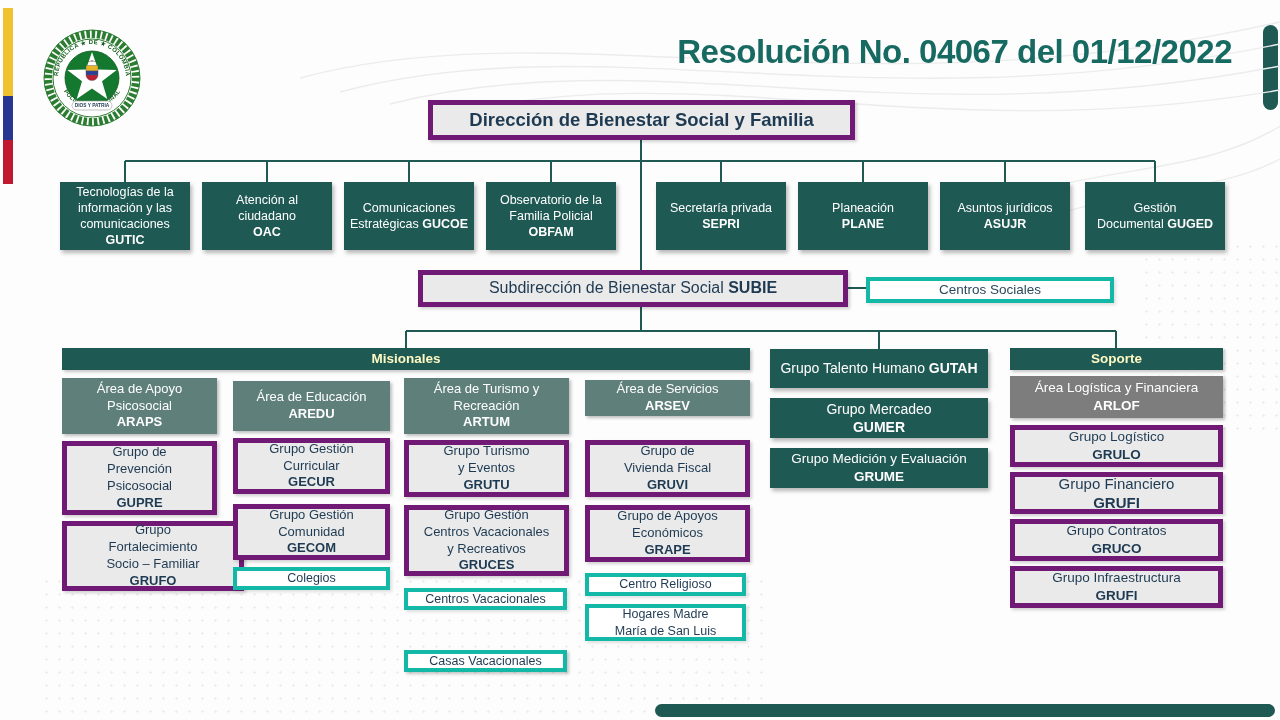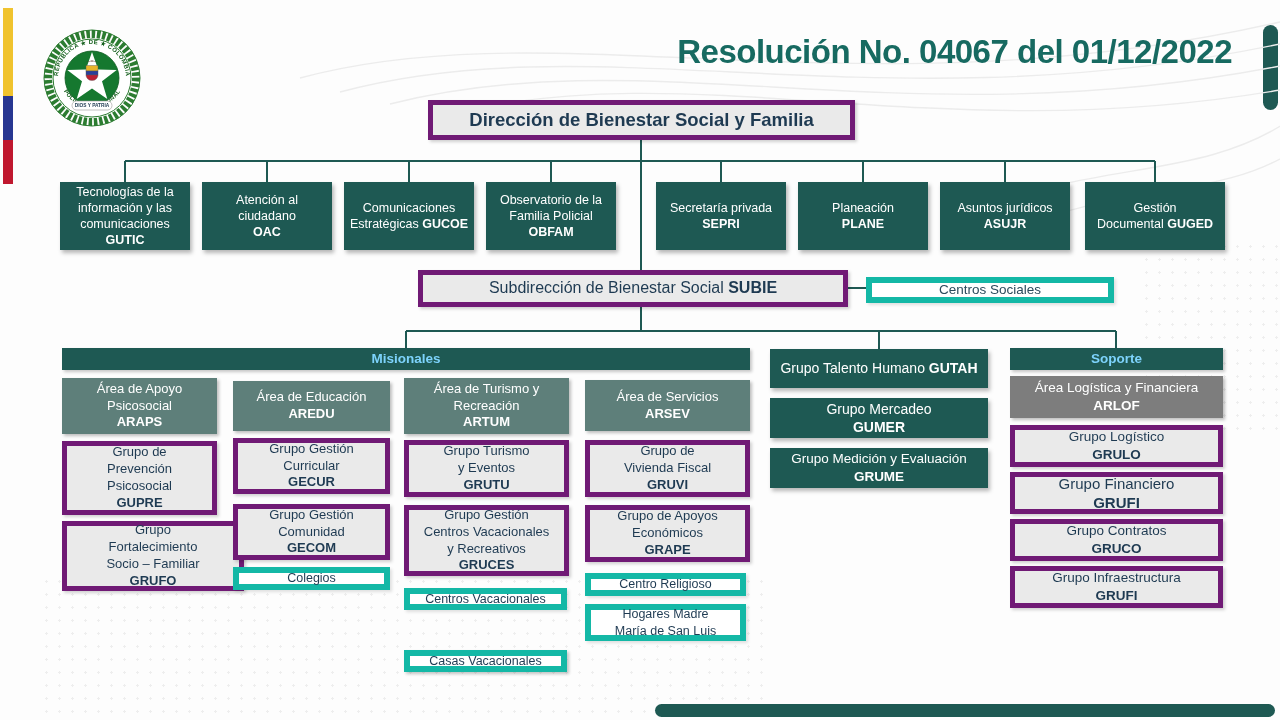--- a/index.html
+++ b/index.html
@@ -13,22 +13,22 @@
   .accent-pill{position:absolute;background:#1e5953;border-radius:8px;}
 
   
   .node{position:absolute;box-sizing:border-box;display:flex;align-items:center;justify-content:center;
         text-align:center;white-space:pre-line;line-height:1.3;z-index:3;}
   .node b{font-weight:bold;}
   .dark{background:#1e5953;color:#fff;font-size:12.5px;box-shadow:2px 3px 4px rgba(0,0,0,.28);}
   .area{background:#5e7f7a;color:#fff;font-size:13px;box-shadow:2px 2px 3px rgba(0,0,0,.25);}
   .grayhdr{background:#7d7d7d;color:#fff;font-size:13.5px;box-shadow:2px 2px 3px rgba(0,0,0,.25);}
   .light{background:#eaeaea;color:#1e3a52;border:5px solid #701a75;font-size:13px;box-shadow:2px 2px 3px rgba(0,0,0,.18);}
-  .white{background:#fff;color:#1e3a52;border:6px solid #14b8a6;font-size:12.5px;box-shadow:2px 2px 3px rgba(0,0,0,.12);}
-  .bar{background:#1e5953;color:#7dd3fc;font-weight:bold;font-size:13.5px;box-shadow:2px 2px 3px rgba(0,0,0,.22);}
+  .white{background:#fff;color:#1e3a52;border:4px solid #14b8a6;font-size:12.5px;box-shadow:2px 2px 3px rgba(0,0,0,.12);}
+  .bar{background:#1e5953;color:#fef9c3;font-weight:bold;font-size:13.5px;box-shadow:2px 2px 3px rgba(0,0,0,.22);}
   .title{position:absolute;top:33px;right:48px;font-size:33px;font-weight:bold;color:#176a61;letter-spacing:-.5px;z-index:3;}
   .dirtitle{font-size:18.5px;font-weight:bold;}
   .subtitle{font-size:16px;}
   svg.lines{position:absolute;left:0;top:0;z-index:2;}
   svg.waves{position:absolute;left:0;top:0;z-index:1;}
   .crest{position:absolute;left:42px;top:28px;width:100px;height:100px;z-index:3;}
 </style>
 </head>
 <body>
 
@@ -131,21 +131,21 @@
   <div class="node bar" style="left:1010px;top:348px;width:213px;height:22px;"><span>Soporte</span></div>
 
   <div class="node area" style="left:62px;top:378px;width:155px;height:56px;"><span><span>Área de Apoyo
 Psicosocial
 </span><b>ARAPS</b></span></div>
   <div class="node area" style="left:233px;top:381px;width:157px;height:50px;"><span><span>Área de Educación
 </span><b>AREDU</b></span></div>
   <div class="node area" style="left:404px;top:378px;width:165px;height:56px;"><span><span>Área de Turismo y
 Recreación
 </span><b>ARTUM</b></span></div>
-  <div class="node area" style="left:585px;top:380px;width:165px;height:51px;"><span><span>Área de Servicios
+  <div class="node area" style="left:585px;top:380px;width:165px;height:36px;"><span><span>Área de Servicios
 </span><b>ARSEV</b></span></div>
 
   <div class="node light" style="left:62px;top:441px;width:155px;height:74px;"><span><span>Grupo de
 Prevención
 Psicosocial
 </span><b>GUPRE</b></span></div>
   <div class="node light" style="left:62px;top:521px;width:182px;height:70px;"><span><span>Grupo
 Fortalecimiento
 Socio – Familiar
 </span><b>GRUFO</b></span></div>

